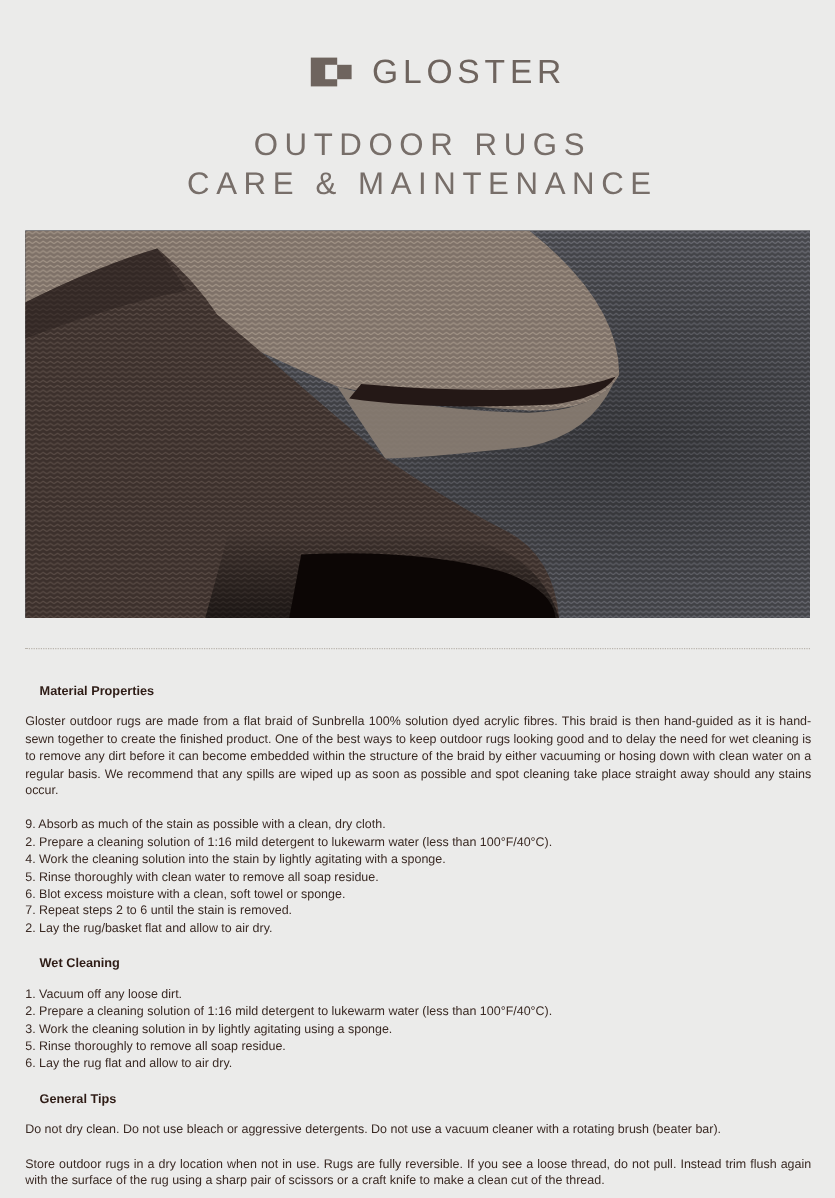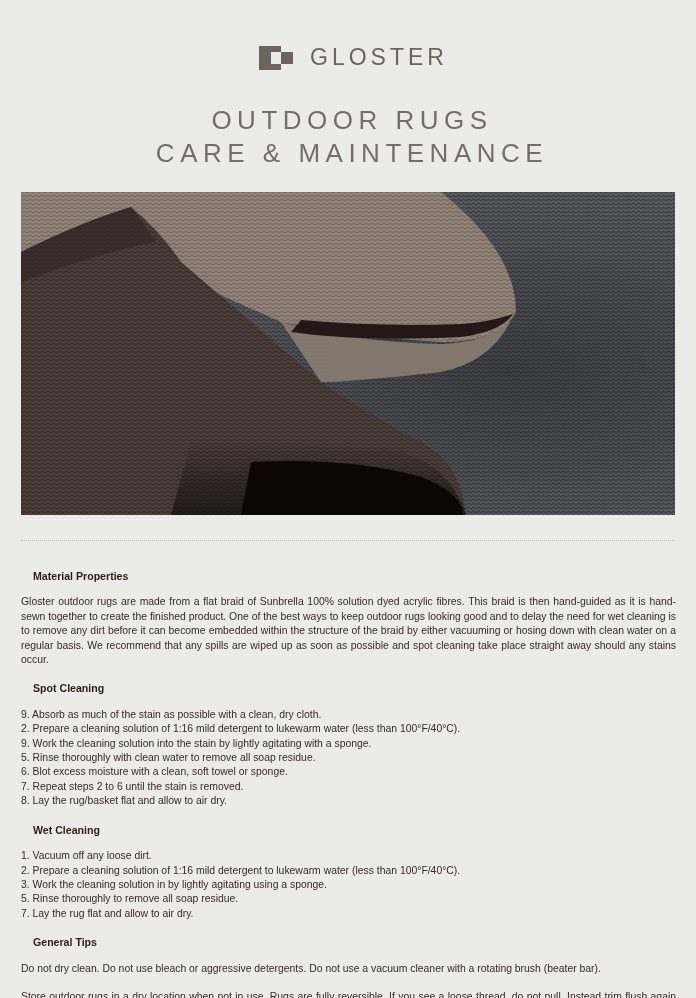--- a/index.html
+++ b/index.html
@@ -12,21 +12,21 @@
   }
   .logo {
     position: absolute; top: 44px; left: 259px;
     display: flex; align-items: center;
   }
   .logo-mark { position: relative; width: 36px; height: 24px; }
   .logo-mark .big { position: absolute; left: 0; top: 0; width: 22px; height: 24px; background: #6e645e; }
   .logo-mark .hole { position: absolute; left: 12px; top: 6px; width: 10px; height: 12px; background: #ebebea; }
   .logo-mark .small { position: absolute; left: 22px; top: 6px; width: 12px; height: 12px; background: #6e645e; }
   .logo-text {
-    margin-left: 15px; font-size: 23px; letter-spacing: 4px;
+    margin-left: 15px; font-size: 28px; letter-spacing: 4px;
     color: #6e645e; font-weight: normal;
   }
   .title {
     position: absolute; top: 104px; left: 4px; width: 696px;
     text-align: center; color: #776e69;
     font-size: 26px; letter-spacing: 5.5px; line-height: 33px;
     font-weight: normal;
   }
   .hero {
     position: absolute; left: 21px; top: 192px; width: 654px; height: 323px;
@@ -107,40 +107,39 @@
 
 <div class="divider"></div>
 
 <div class="content">
   <section class="section">
     <h2>Material Properties</h2>
     <p>Gloster outdoor rugs are made from a flat braid of Sunbrella 100% solution dyed acrylic fibres. This braid is then hand-guided as it is hand-sewn together to create the finished product. One of the best ways to keep outdoor rugs looking good and to delay the need for wet cleaning is to remove any dirt before it can become embedded within the structure of the braid by either vacuuming or hosing down with clean water on a regular basis. We recommend that any spills are wiped up as soon as possible and spot cleaning take place straight away should any stains occur.</p>
   </section>
 
   <section class="section">
-    <h2>Spot Cleaning</h2>
     <ol>
       <li>9. Absorb as much of the stain as possible with a clean, dry cloth.</li>
       <li>2. Prepare a cleaning solution of 1:16 mild detergent to lukewarm water (less than 100°F/40°C).</li>
-      <li>9. Work the cleaning solution into the stain by lightly agitating with a sponge.</li>
+      <li>4. Work the cleaning solution into the stain by lightly agitating with a sponge.</li>
       <li>5. Rinse thoroughly with clean water to remove all soap residue.</li>
       <li>6. Blot excess moisture with a clean, soft towel or sponge.</li>
       <li>7. Repeat steps 2 to 6 until the stain is removed.</li>
-      <li>8. Lay the rug/basket flat and allow to air dry.</li>
+      <li>2. Lay the rug/basket flat and allow to air dry.</li>
     </ol>
   </section>
 
   <section class="section">
     <h2>Wet Cleaning</h2>
     <ol>
       <li>1. Vacuum off any loose dirt.</li>
       <li>2. Prepare a cleaning solution of 1:16 mild detergent to lukewarm water (less than 100°F/40°C).</li>
       <li>3. Work the cleaning solution in by lightly agitating using a sponge.</li>
       <li>5. Rinse thoroughly to remove all soap residue.</li>
-      <li>7. Lay the rug flat and allow to air dry.</li>
+      <li>6. Lay the rug flat and allow to air dry.</li>
     </ol>
   </section>
 
   <section class="section">
     <h2>General Tips</h2>
     <p>Do not dry clean. Do not use bleach or aggressive detergents. Do not use a vacuum cleaner with a rotating brush (beater bar).</p>
     <p>Store outdoor rugs in a dry location when not in use. Rugs are fully reversible. If you see a loose thread, do not pull. Instead trim flush again with the surface of the rug using a sharp pair of scissors or a craft knife to make a clean cut of the thread.</p>
   </section>
 </div>
 

